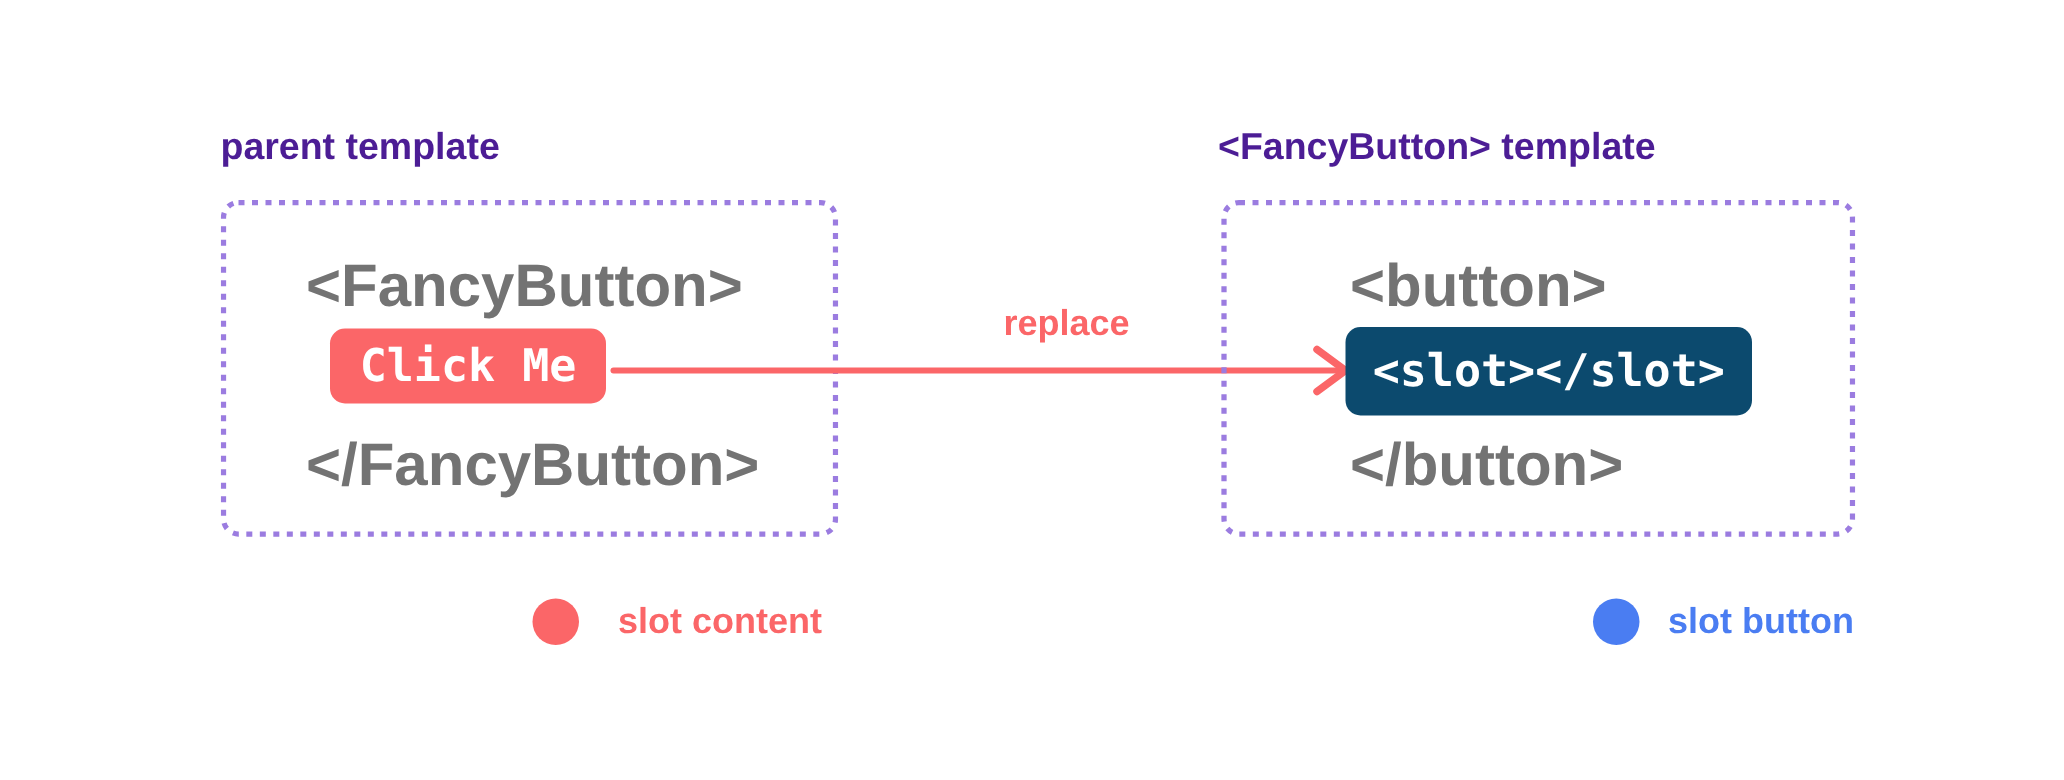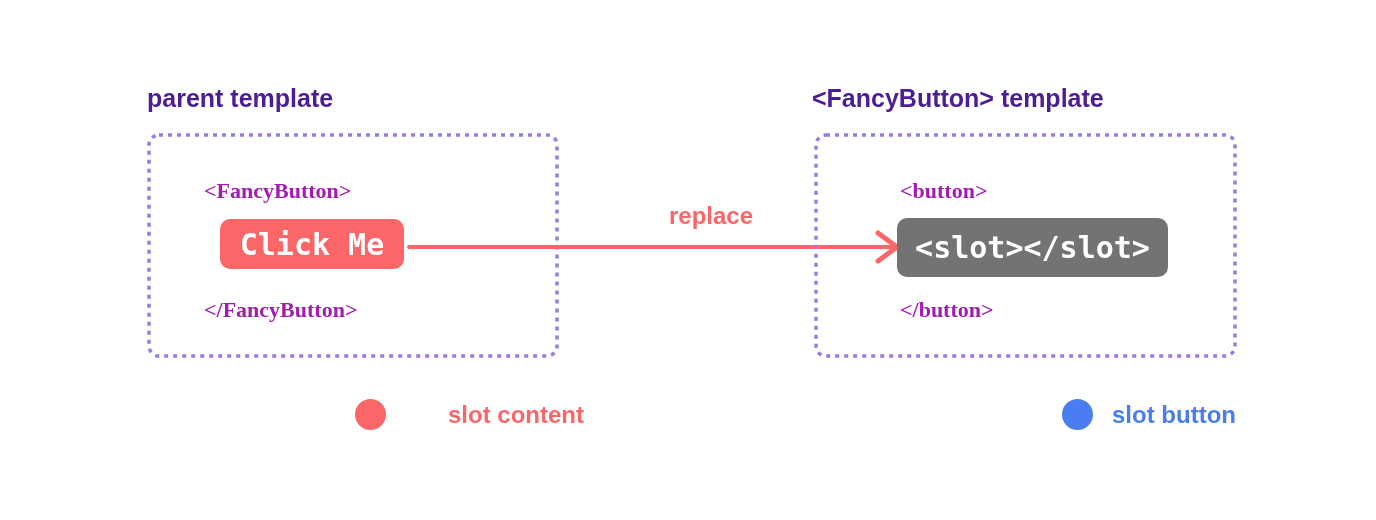--- a/index.html
+++ b/index.html
@@ -21,35 +21,35 @@
     font-size: 25px;
     font-weight: 700;
     color: #4c1d95;
     white-space: nowrap;
     line-height: 1;
   }
   .box-border-svg {
     display: block;
   }
   .code-line {
-    font-family: Liberation Serif, serif;
+    font-family: Liberation Sans, sans-serif;
     font-weight: 700;
-    font-size: 22px;
+    font-size: 40px;
     line-height: 30px;
-    color: #a21caf;
+    color: #737373;
     white-space: pre;
   }
   .chip {
     border-radius: 10px;
     display: flex;
     align-items: center;
     justify-content: center;
   }
   .chip-red { background: #fb6668; }
-  .chip-blue { background: #737373; }
+  .chip-blue { background: #0c4a6e; }
   .chip-text {
     font-family: "DejaVu Sans Mono", monospace;
     font-weight: 700;
     font-size: 30px;
     color: #ffffff;
     white-space: pre;
   }
   .replace-label {
     font-size: 24px;
     font-weight: 700;
@@ -63,21 +63,21 @@
     border-radius: 50%;
   }
   .legend-dot-red { background: #fb6668; }
   .legend-dot-blue { background: #4a7df2; }
   .legend-label {
     font-size: 24px;
     font-weight: 700;
     line-height: 1;
     white-space: nowrap;
   }
-  .legend-label-red { color: #fb6668; margin-left: 36px; }
+  .legend-label-red { color: #fb6668; }
   .legend-label-blue { color: #4a7df2; }
 </style>
 </head>
 <body>
 
 <div class="canvas">
 
   <div class="abs panel-title" style="left:147px; top:86px;">parent template</div>
 
   <svg class="abs box-border-svg" style="left:147px; top:133px;" width="412" height="225" aria-hidden="true">

